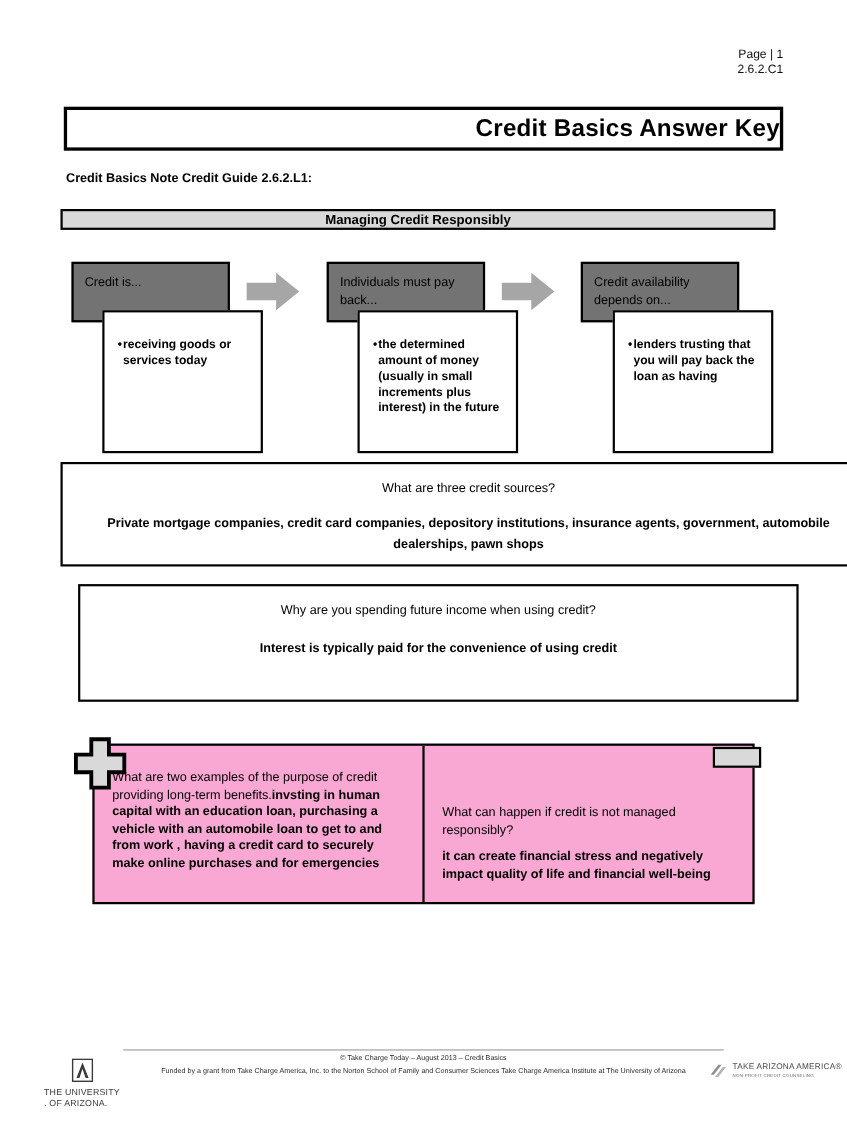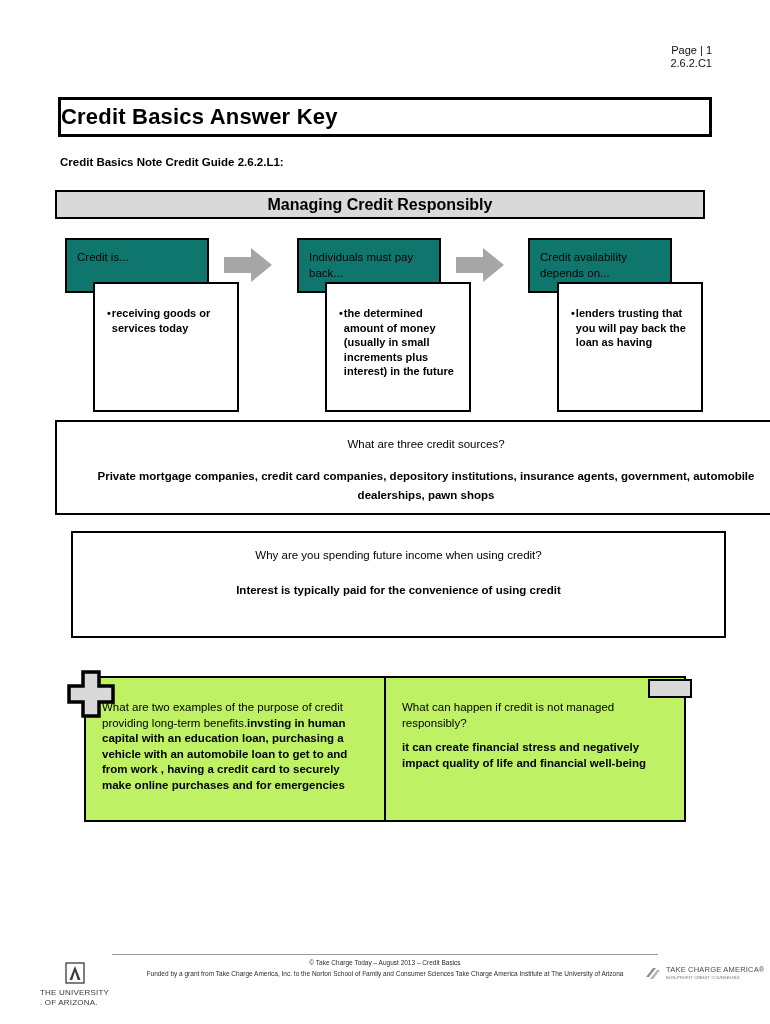--- a/index.html
+++ b/index.html
@@ -37,21 +37,21 @@
   .title-box {
     position: absolute;
     left: 58px;
     top: 97px;
     width: 654px;
     height: 40px;
     border: 3px solid #000;
     box-sizing: border-box;
     display: flex;
     align-items: center;
-    justify-content: flex-start;
+    justify-content: flex-end;
     background: #fff;
   }
   .title-box .title-text {
     font-size: 22px;
     font-weight: bold;
     letter-spacing: .2px;
   }
 
   .subtitle {
     position: absolute;
@@ -60,38 +60,38 @@
     font-size: 11.5px;
     font-weight: bold;
   }
 
   
   .banner {
     position: absolute;
     left: 55px;
     top: 190px;
     width: 650px;
-    height: 29px;
+    height: 19px;
     background: #d9d9d9;
     border: 2.5px solid #000;
     box-sizing: border-box;
     display: flex;
     align-items: center;
     justify-content: center;
-    font-size: 16px;
+    font-size: 12px;
     font-weight: bold;
   }
 
   
   .flow { position: absolute; left: 0; top: 0; width: 770px; height: 1024px; pointer-events: none; }
   .flow > * { pointer-events: auto; }
 
   .gray-box {
     position: absolute;
-    background: #0f766e;
+    background: #737373;
     border: 2.5px solid #000;
     box-sizing: border-box;
     font-size: 11.5px;
     line-height: 16px;
     padding: 9px 10px 0 10px;
     height: 55px;
   }
   .gb1 { left: 65px;  top: 238px; width: 144px; }
   .gb2 { left: 297px; top: 238px; width: 144px; }
   .gb3 { left: 528px; top: 238px; width: 144px; }
@@ -148,31 +148,31 @@
 
   
   .bottom-box {
     position: absolute;
     left: 84px;
     top: 676px;
     width: 602px;
     height: 146px;
     border: 2.5px solid #000;
     box-sizing: border-box;
-    background: #bef264;
+    background: #f9a8d4;
     display: flex;
   }
   .bcol {
     box-sizing: border-box;
     padding: 22px 16px 0 16px;
     font-size: 11.5px;
     line-height: 15.5px;
   }
   .bcol-left { width: 302px; border-right: 2.5px solid #000; }
-  .bcol-right { width: 300px; }
+  .bcol-right { width: 300px; margin-top: 32px; }
   .bcol .q { font-weight: normal; }
   .bcol .a { font-weight: bold; }
   .bcol-right .a { margin-top: 9px; }
 
   .plus-icon {
     position: absolute;
     left: 66px;
     top: 669px;
     width: 50px;
     height: 50px;
@@ -348,18 +348,18 @@
       <div>. OF ARIZONA.</div>
     </div>
   </div>
 
   <div class="tca-logo">
     <svg width="18" height="16" viewBox="0 0 18 16">
       <path d="M2 11 L9 2 L12 2 L5 11 Z" fill="#8f8f8f"></path>
       <path d="M6 13 L13 4 L16 4 L9 13 Z" fill="#b5b5b5"></path>
     </svg>
     <div class="tca-text">
-      <div class="tca-name">TAKE CHARGE AMERICA®</div>
+      <div class="tca-name">TAKE ARIZONA AMERICA®</div>
       <div class="tca-sub">NON-PROFIT CREDIT COUNSELING</div>
     </div>
   </div>
 
 </div>
 
 </body></html>

